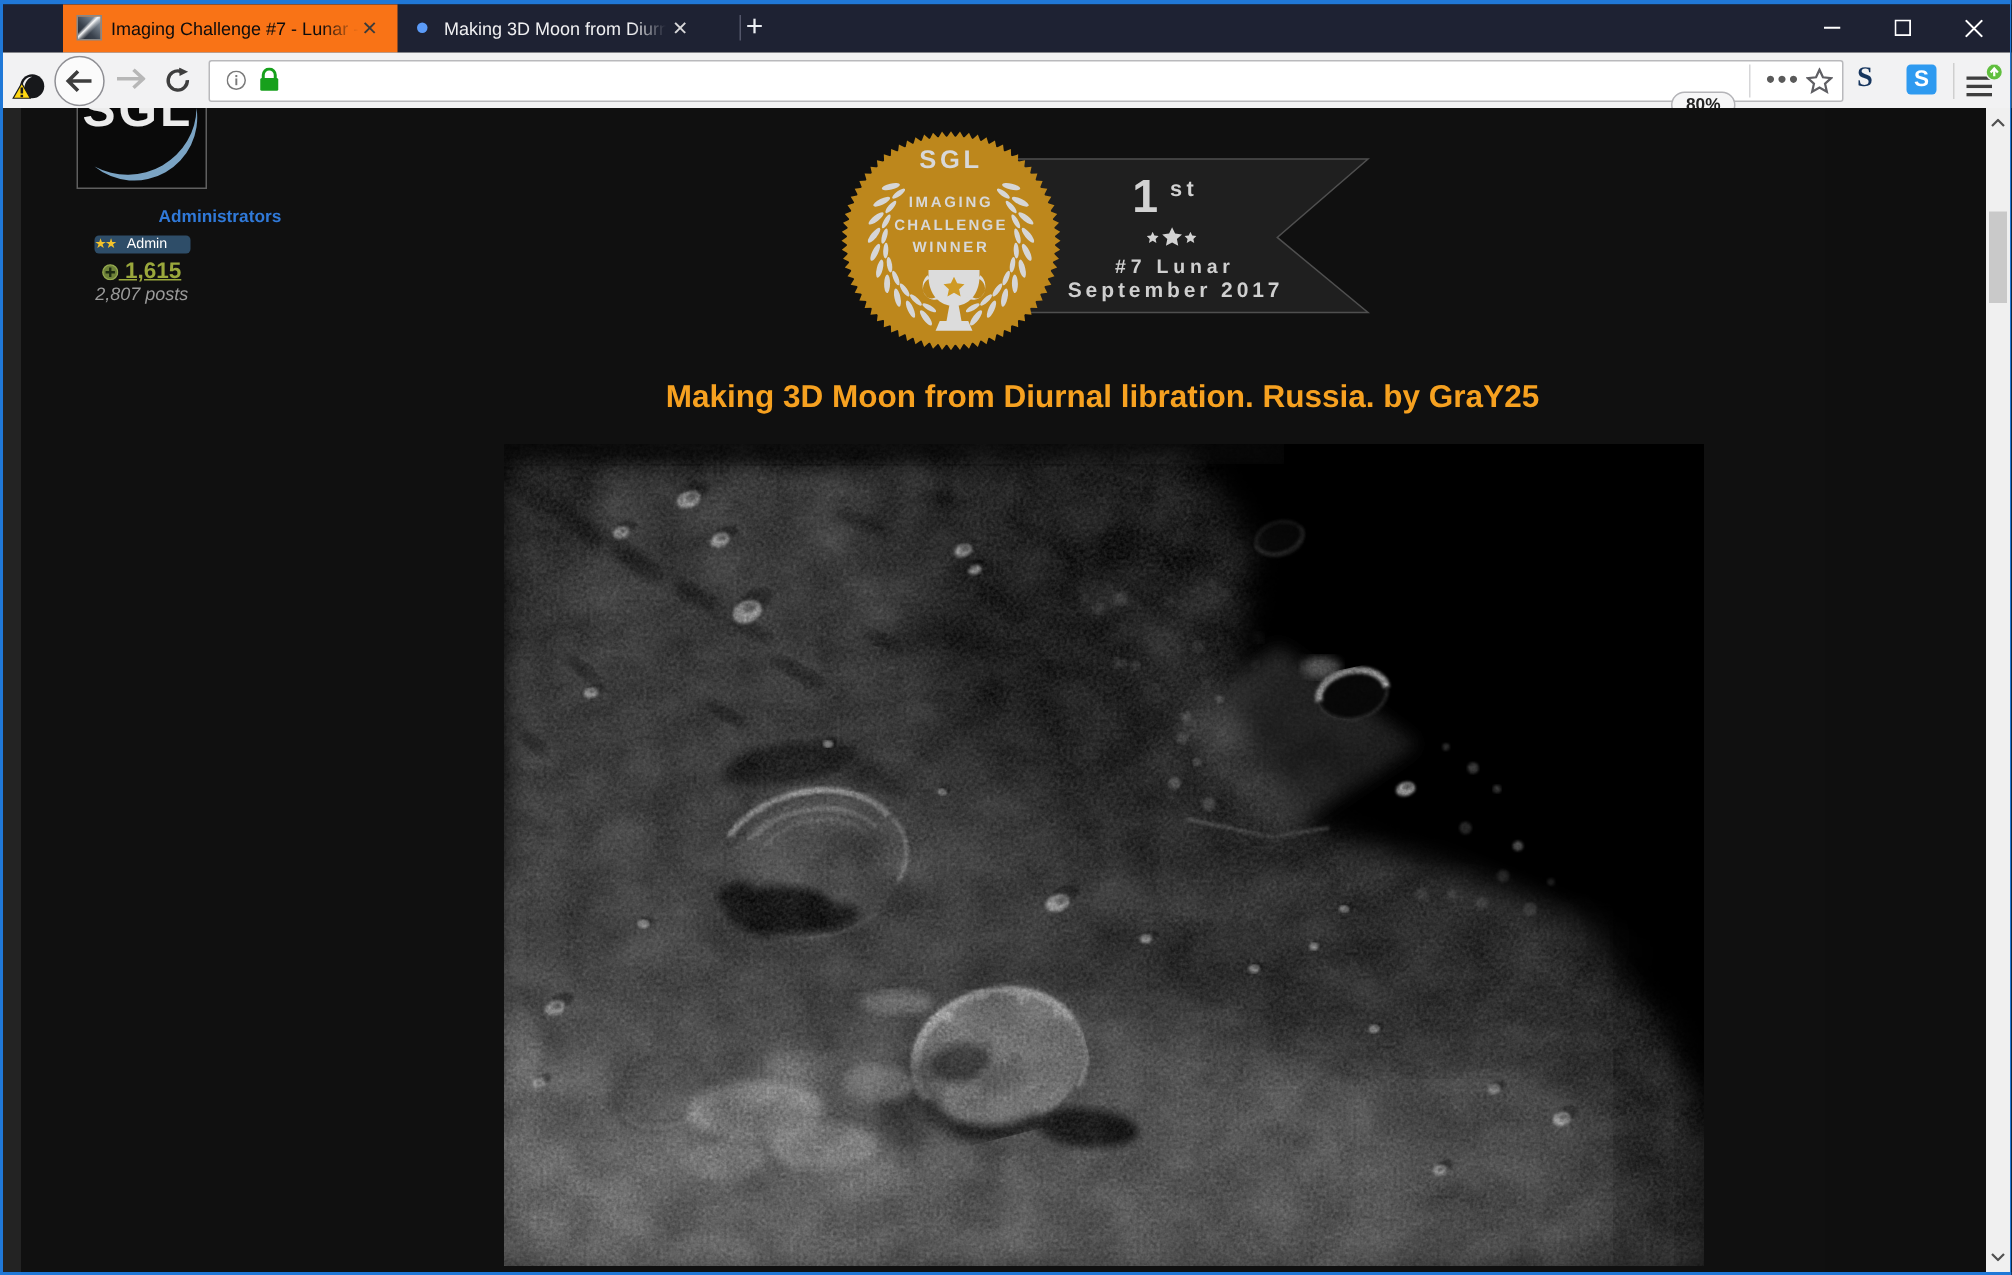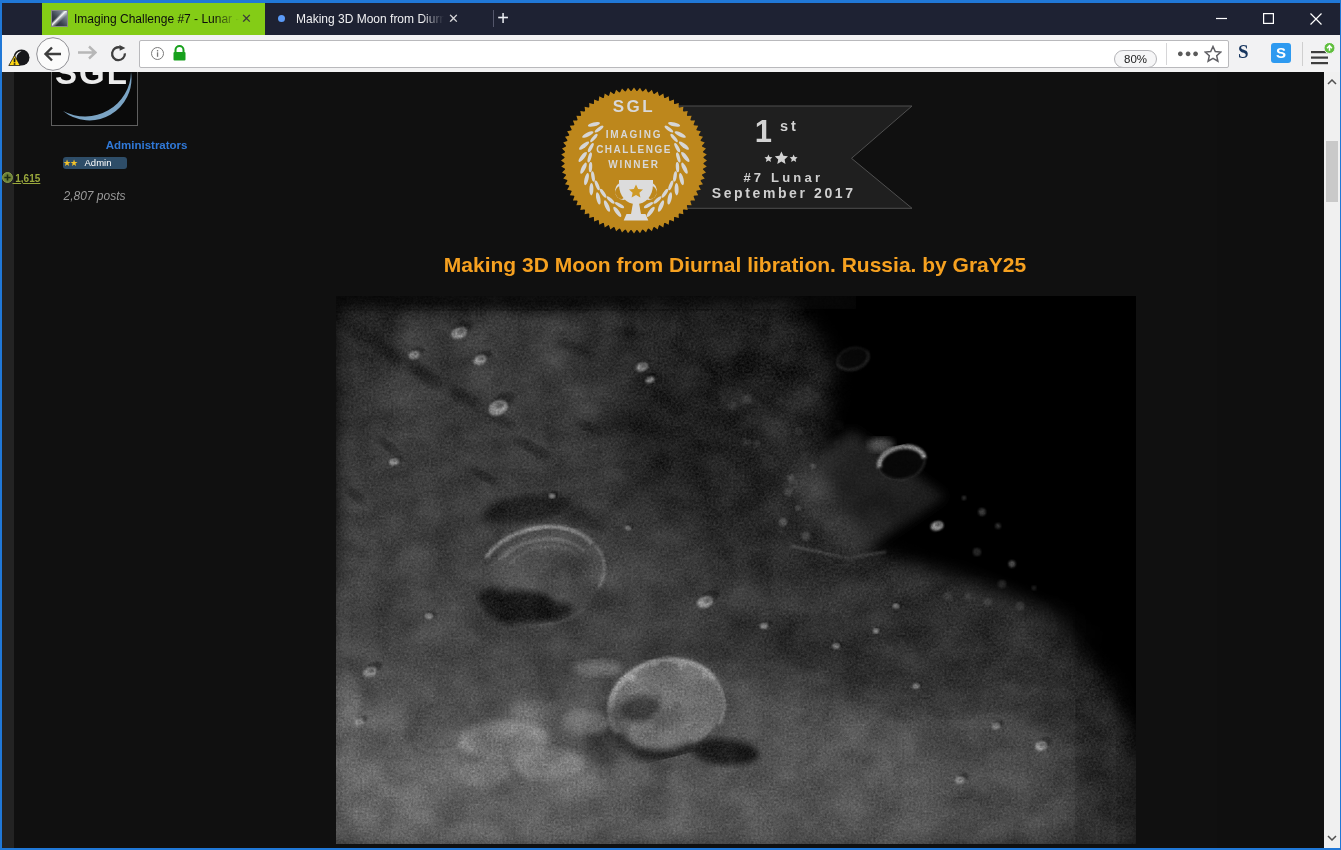--- a/index.html
+++ b/index.html
@@ -4,21 +4,21 @@
 <style>
   * { margin:0; padding:0; box-sizing:border-box; }
   html,body { width:1341px; height:850px; overflow:hidden; background:#0f0f0f;
     font-family:"Liberation Sans", sans-serif; }
   #win { position:relative; width:1341px; height:850px; }
   .abs { position:absolute; }
 
   
   #topline { left:0; top:0; width:1341px; height:2.5px; background:#2078d7; }
   #titlebar { left:0; top:2.5px; width:1341px; height:32px; background:#1e2233; }
-  #tab1 { left:42px; top:2.5px; width:223px; height:32px; background:#84cc16;
+  #tab1 { left:42px; top:2.5px; width:223px; height:32px; background:#f97316;
     display:flex; align-items:center; }
   #tab1 .fav { width:17px; height:17px; margin-left:9px; border:1px solid #888;
     background:linear-gradient(135deg,rgba(255,255,255,0) 36%,rgba(255,255,255,0.95) 46%,rgba(255,255,255,0.4) 54%,rgba(255,255,255,0) 64%),linear-gradient(45deg,#232830 0%,#3a424d 40%,#76818d 78%,#96a1ad 100%); }
   #tab1 .t { margin-left:6px; font-size:12px; color:#0c0c0d; white-space:nowrap; overflow:hidden; width:165px;
     -webkit-mask-image:linear-gradient(90deg,#000 85%,transparent 100%); }
   .tabx { font-size:13px; color:#3b3b3b; margin-left:2px; }
   #tab2 { left:265px; top:2.5px; width:227px; height:32px; display:flex; align-items:center; }
   #tab2 .dot { width:7px; height:7px; border-radius:50%; background:#5b9bf8; margin-left:13px; }
   #tab2 .t { margin-left:11px; font-size:12px; color:#f0f0f2; white-space:nowrap; overflow:hidden; width:148px;
     -webkit-mask-image:linear-gradient(90deg,#000 85%,transparent 100%); }
@@ -27,36 +27,36 @@
   #newtab { left:486px; top:2.5px; width:34px; height:32px; color:#eceff4; font-size:20px; font-weight:400;
     display:flex; align-items:center; justify-content:center; }
   .winbtn { top:2.5px; width:45px; height:32px; display:flex; align-items:center; justify-content:center; }
 
   
   #toolbar { left:0; top:34.5px; width:1341px; height:37.5px; background:#f2f2f3; }
   #urlbar { left:139px; top:5px; width:1090px; height:28px; background:#fff;
     border:1px solid #b9b9bc; border-radius:2px; display:flex; align-items:center; position:absolute; }
   .urltxt { font-size:13.3px; color:#808080; white-space:nowrap; letter-spacing:0.34px; }
   .urltxt b { color:#1d1d1d; font-weight:400; }
-  #zoompill { position:absolute; left:974px; top:9px; height:18px; padding:0 9px; border:1px solid #b4b4b8;
-    border-radius:9px; background:#f6f6f7; font-size:11.5px; color:#222; line-height:16px; }
+  #zoompill { position:absolute; left:974px; top:20px; height:18px; padding:0 9px; border:1px solid #b4b4b8;
+    border-radius:9px; background:#f6f6f7; font-size:11.5px; color:#222; line-height:16px;font-weight:bold; }
   #urlsep { position:absolute; left:1026px; top:2px; width:1px; height:22px; background:#d6d6d8; }
 
   
   #content { left:1.5px; top:72px; width:1215px; height:775.5px; background:#101010; overflow:hidden; }
   #lstrip { left:0px; top:0px; width:12.5px; height:775.5px; background:#232323; }
   #rstrip { left:1308.5px; top:0px; width:14px; height:775.5px; background:#1f1f1f; }
 
   
   #avatar { left:49.5px; top:-33px; width:87px; height:87px; background:#0a0a0a; border:1px solid #5f5f5f; overflow:hidden; }
   #admins { left:0px; top:67px; width:186px; text-align:right; color:#3079d8; font-weight:bold; font-size:11.5px; }
   #adminbadge { left:61.5px; top:85px; width:64px; height:11.5px; background:#2e4d68; border-radius:3px;
     font-size:9.5px; color:#fff; line-height:11.5px; }
   #adminbadge .st { color:#f4c32a; font-size:9px; letter-spacing:-1px; }
-  #rep { left:0px; top:100px; width:186px; text-align:left; color:#9aa83c; font-weight:bold; font-size:10px;text-decoration:underline; }
+  #rep { left:0px; top:100px; width:186px; text-align:center; color:#9aa83c; font-weight:bold; font-size:15px;text-decoration:underline; }
   #posts { left:0px; top:116.5px; width:186px; text-align:center; color:#9a9a9a; font-size:12px;font-style:italic; }
 
   
   #heading { left:72.5px; top:180.5px; width:1322px; text-align:center; color:#f6a120; font-weight:bold; font-size:21px; }
 
   
   #scrollbar { left:1324px; top:72px; width:16px; height:775.5px; background:#f0f0f0; }
   #sthumb { left:1326px; top:141px; width:12px; height:61px; background:#c9c9c9; position:absolute; }
   #borders div { position:absolute; background:#2078d7; }
 </style>

